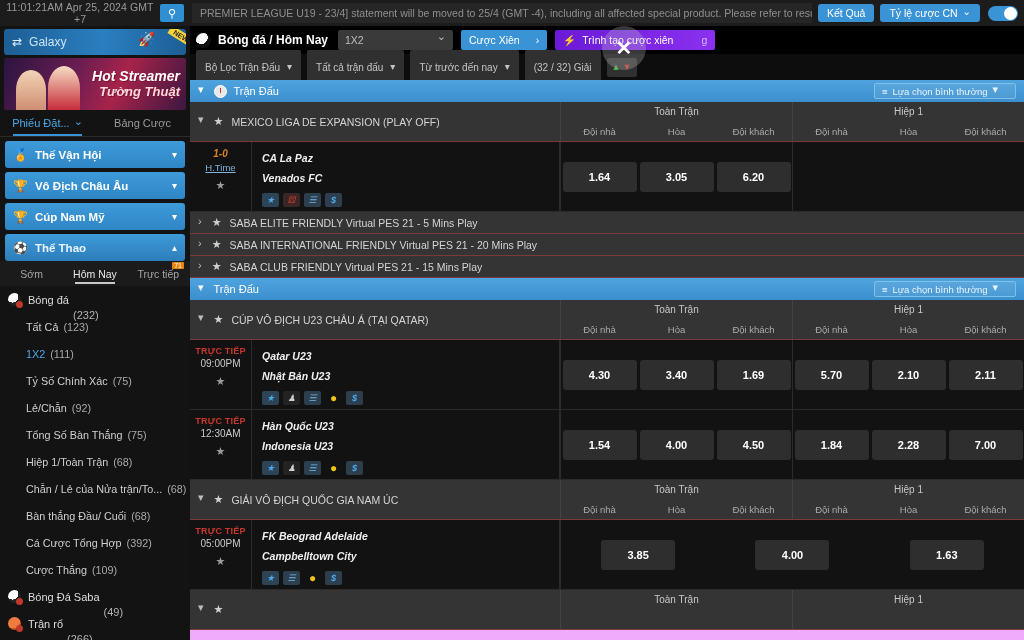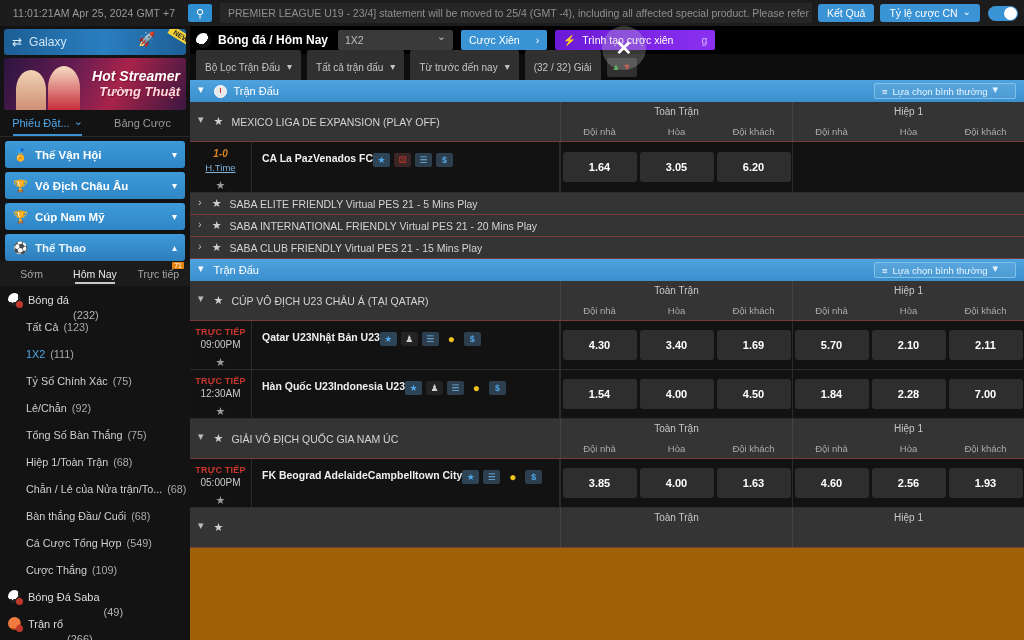--- a/index.html
+++ b/index.html
@@ -7,21 +7,21 @@
   body {
     background:#000;
     font-family:"Liberation Sans", sans-serif;
     font-size:11px;
     color:#cfcfcf;
   }
   .app { position:relative; width:1024px; height:640px; display:flex; flex-direction:column; }
 
   
   .topbar { height:26px; background:#1c1c1c; display:flex; align-items:center; flex:0 0 26px; }
-  .clock { width:188px; text-align:center; color:#9a9a9a; font-size:10.5px; letter-spacing:.1px; }
+  .clock { width:160px; text-align:center; color:#9a9a9a; font-size:10.5px; letter-spacing:.1px; }
   .search-btn {
     width:24px; height:18px; background:#2f8fd0; border-radius:2px;
     display:flex; align-items:center; justify-content:center; color:#fff; font-size:11px;
     margin-right:8px; cursor:pointer;
   }
   .marquee {
     flex:1; height:20px; background:#262626; color:#8f8f8f; font-size:10.5px;
     display:flex; align-items:center; padding:0 8px; overflow:hidden; white-space:nowrap;
   }
   .top-btn {
@@ -90,21 +90,21 @@
     background:radial-gradient(circle at 35% 30%, #fff 0 45%, #222 46% 100%); }
   .sportrow .dot.bk { background:radial-gradient(circle at 35% 30%, #f07b3f 0 60%, #c4511b 61% 100%); }
   .sportrow .dot::after { content:""; position:absolute; right:-2px; bottom:-2px; width:7px; height:7px; border-radius:50%; background:#c0392b; }
   .sportrow .cnt { color:#b4b4b4; margin-left:4px;margin-top:31px; }
 
   .market { height:27px; display:flex; align-items:center; padding-left:26px; font-size:10.8px; color:#cfcfcf; cursor:pointer; }
   .market.sel { color:#4ea8e8; }
   .market .cnt { color:#a9a9a9; margin-left:5px; }
 
   
-  .main { flex:1; background:#a16207; display:flex; flex-direction:column; overflow:hidden; }
+  .main { flex:1; background:#f0abfc; display:flex; flex-direction:column; overflow:hidden; }
   .mainhdr { height:28px; background:#000; display:flex; align-items:center; padding:0 6px; flex:0 0 28px; }
   .mainhdr .ball { width:15px; height:15px; border-radius:50%; margin-right:7px;
     background:radial-gradient(circle at 35% 30%, #fff 0 45%, #111 46% 100%); flex:0 0 15px; }
   .mh-title { color:#fff; font-size:12px; font-weight:bold; margin-right:10px; white-space:nowrap; }
   .mh-select {
     width:115px; height:20px; background:#3a3a3a; border-radius:2px; color:#bdbdbd; font-size:10.5px;
     display:flex; align-items:center; padding:0 7px; position:relative; cursor:pointer;
   }
   .mh-select::after { content:"\2304"; position:absolute; right:7px; top:0px; font-size:11px; }
   .mh-blue {
@@ -169,21 +169,21 @@
   .mtime {
     width:62px; flex:0 0 62px; display:flex; flex-direction:column; align-items:center;
     padding-top:6px; border-right:1px solid #2b2b2b;
   }
   .mtime .live { color:#c8372d; font-size:9px; font-weight:bold; letter-spacing:.2px; }
   .mtime .score { color:#d98324; font-size:10px; font-weight:bold;font-style:italic; }
   .mtime .ht { color:#7fb4dc; font-size:9.5px; margin-top:3px;text-decoration:underline; }
   .mtime .hh { color:#c9c9c9; font-size:10px; margin-top:2px; }
   .mtime .fav { color:#9a9a9a; font-size:11px; margin-top:6px; cursor:pointer; }
 
-  .mteams { flex:1; padding:6px 0 4px 10px; display:flex; flex-direction:row; border-right:1px solid #2b2b2b; }
+  .mteams { flex:1; padding:6px 0 4px 10px; display:flex; flex-direction:column; border-right:1px solid #2b2b2b;font-style:italic; }
   .mteams .tn { color:#efefef; font-size:10.5px; font-weight:bold; line-height:20px; }
   .icons { display:flex; gap:4px; margin-top:5px; }
   .ibtn { width:17px; height:14px; border-radius:2px; background:#2a2a2a; display:flex; align-items:center;
     justify-content:center; font-size:9px; cursor:pointer; }
   .ibtn.star { background:#2d4456; color:#4ea8e8; }
   .ibtn.dice { background:#3a2626; color:#c0392b; }
   .ibtn.stat { background:#2d3f4e; color:#6fb6e4; }
   .ibtn.coin { background:transparent; color:#f0c419; font-size:12px; }
   .ibtn.dollar { background:#2d3f4e; color:#4ea8e8; font-weight:bold; }
   .ibtn.person { background:#232323; color:#cfcfcf; }
@@ -310,21 +310,21 @@
       <div class="market">
         <span>Chẵn / Lẻ của Nửa trận/To...</span>
         <span class="cnt">(68)</span>
       </div>
       <div class="market">
         <span>Bàn thắng Đầu/ Cuối</span>
         <span class="cnt">(68)</span>
       </div>
       <div class="market">
         <span>Cá Cược Tổng Hợp</span>
-        <span class="cnt">(549)</span>
+        <span class="cnt">(392)</span>
       </div>
       <div class="market">
         <span>Cược Thắng</span>
         <span class="cnt">(109)</span>
       </div>
 
       <div class="sportrow">
         <span class="dot"></span>
         <span>Bóng Đá Saba</span>
         <span class="cnt">(49)</span>
@@ -654,31 +654,20 @@
               <div class="ocell">
                   <div class="opill">3.85</div>
                 </div>
               <div class="ocell">
                   <div class="opill">4.00</div>
                 </div>
               <div class="ocell">
                   <div class="opill">1.63</div>
                 </div>
             </div>
-            <div class="ohalf">
-              <div class="ocell">
-                  <div class="opill">4.60</div>
-                </div>
-              <div class="ocell">
-                  <div class="opill">2.56</div>
-                </div>
-              <div class="ocell">
-                  <div class="opill">1.93</div>
-                </div>
-            </div>
           </div>
         </div>
 
         <div class="league">
           <div class="lname">
             <span class="cv">▾</span>
             <span class="star">★</span>
           </div>
           <div class="colhdr">
             <div class="colhalf">

